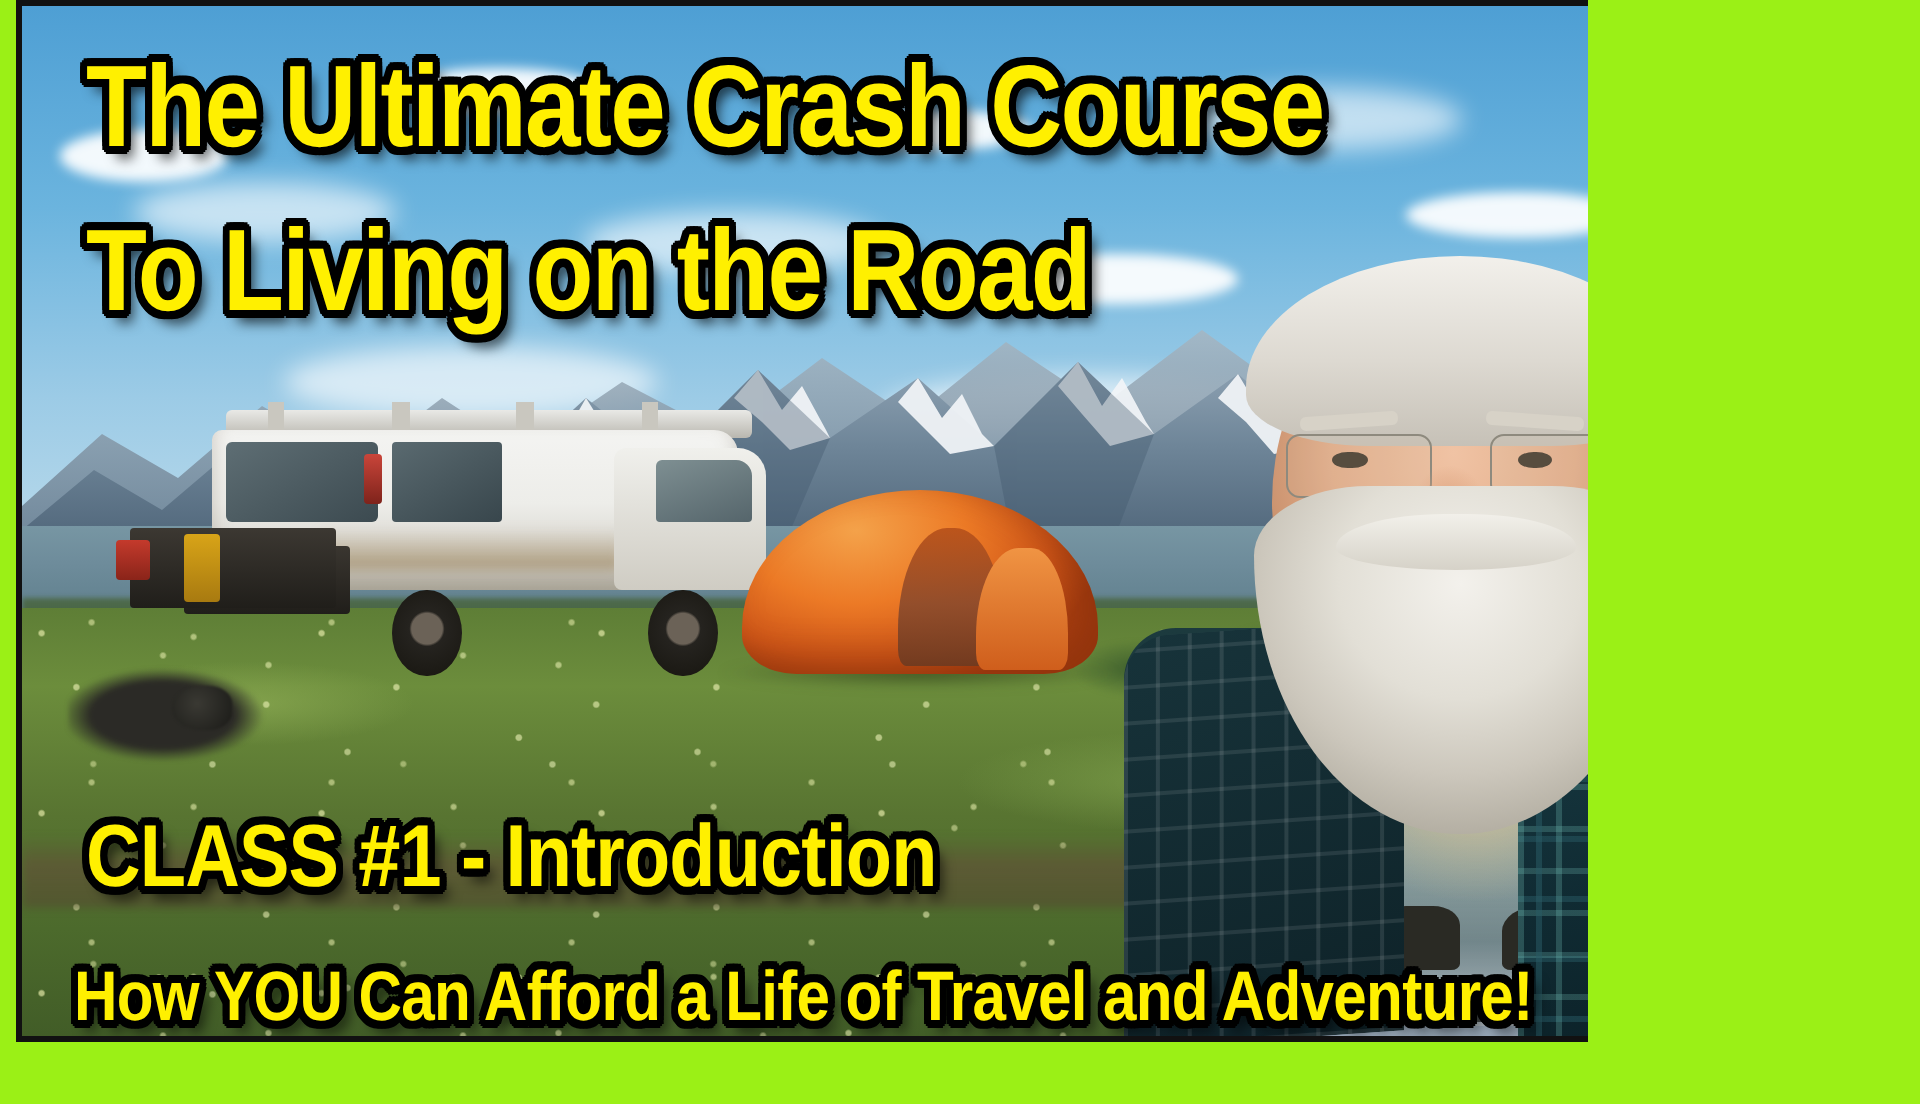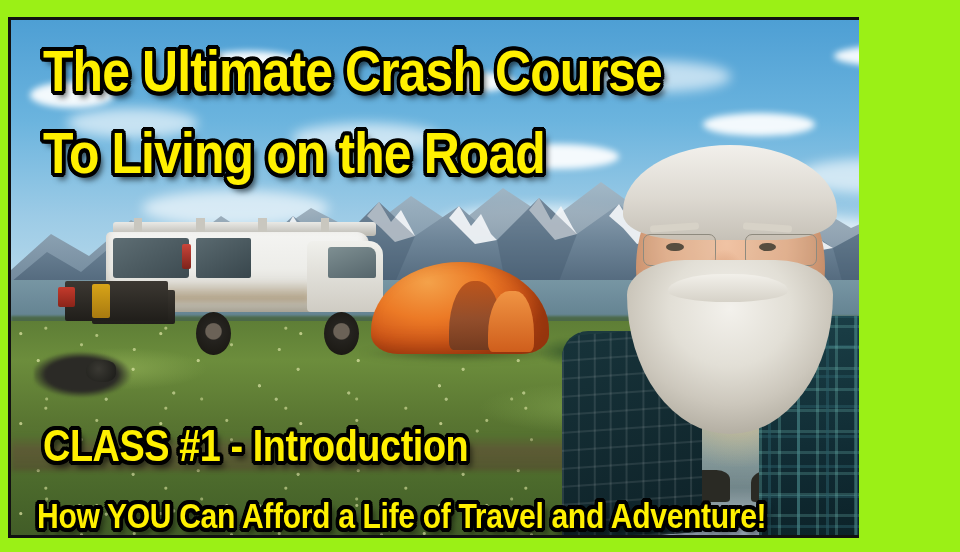--- a/index.html
+++ b/index.html
@@ -13,22 +13,22 @@
   .thumb {
     position:relative;
     width:960px; height:552px;
     background:#9BF016;
     overflow:hidden;
   }
 
   
   .frame {
     position:absolute;
-    left:8px; top:17px;
-    width:851px; height:521px;
+    left:8px; top:0;
+    width:786px; height:521px;
     background:#111;
     overflow:hidden;
   }
 
   
   .photo {
     position:absolute;
     left:3px; top:3px;
     width:935px; height:515px;
     overflow:hidden;

